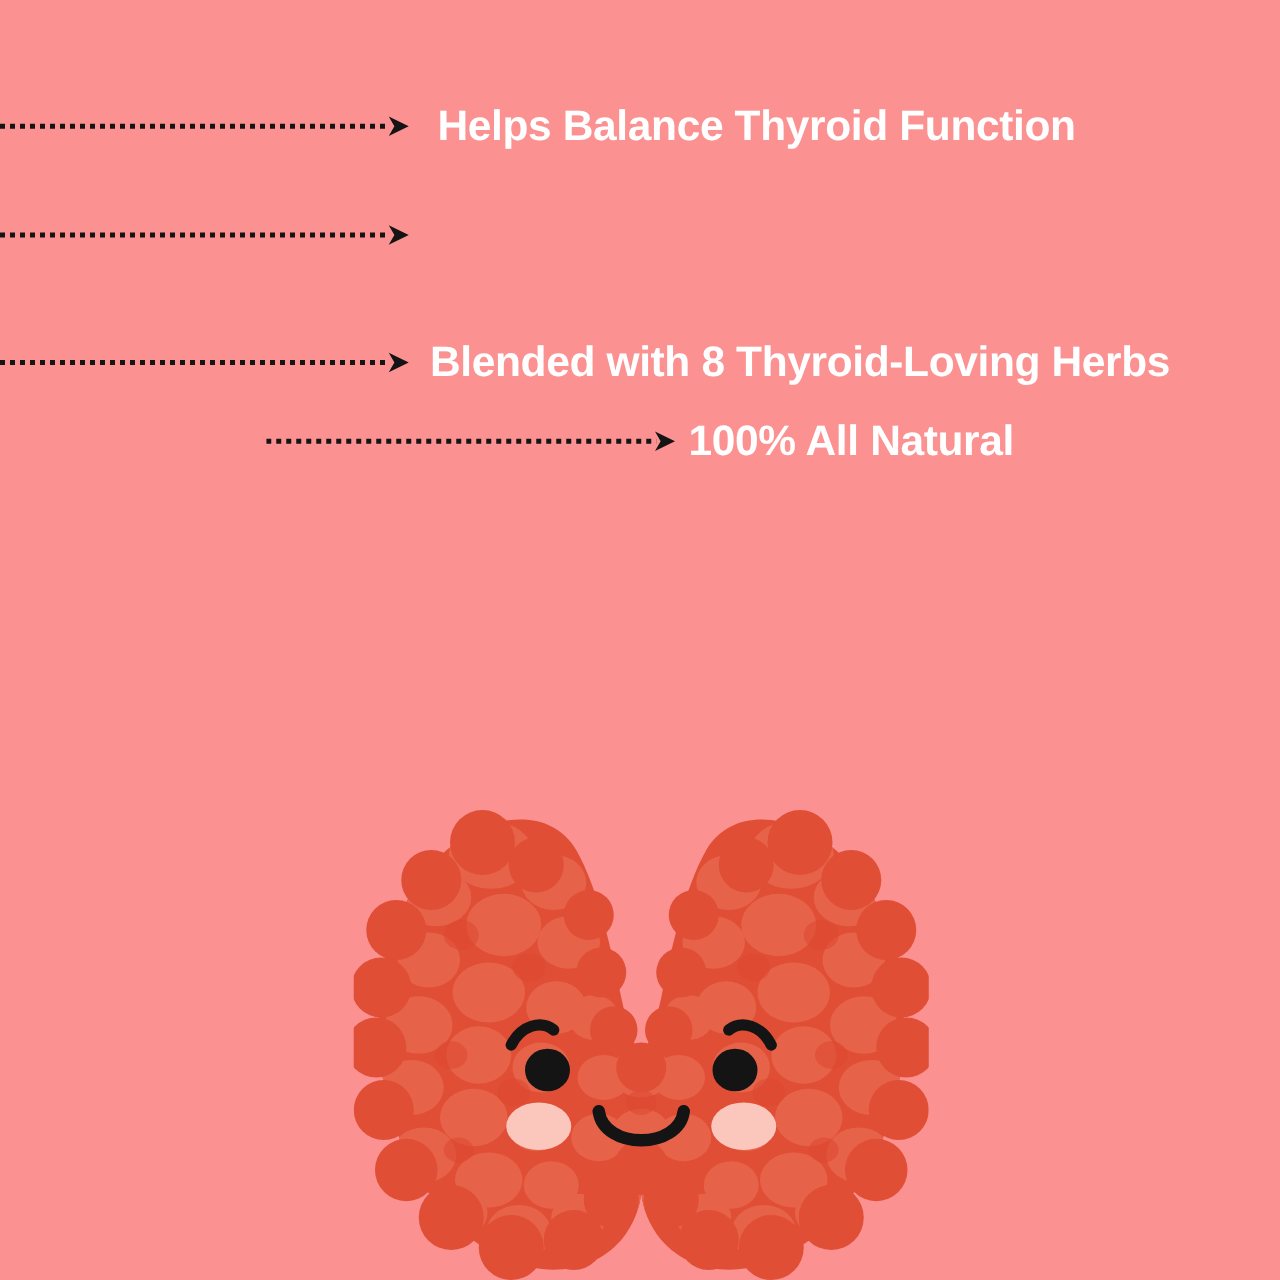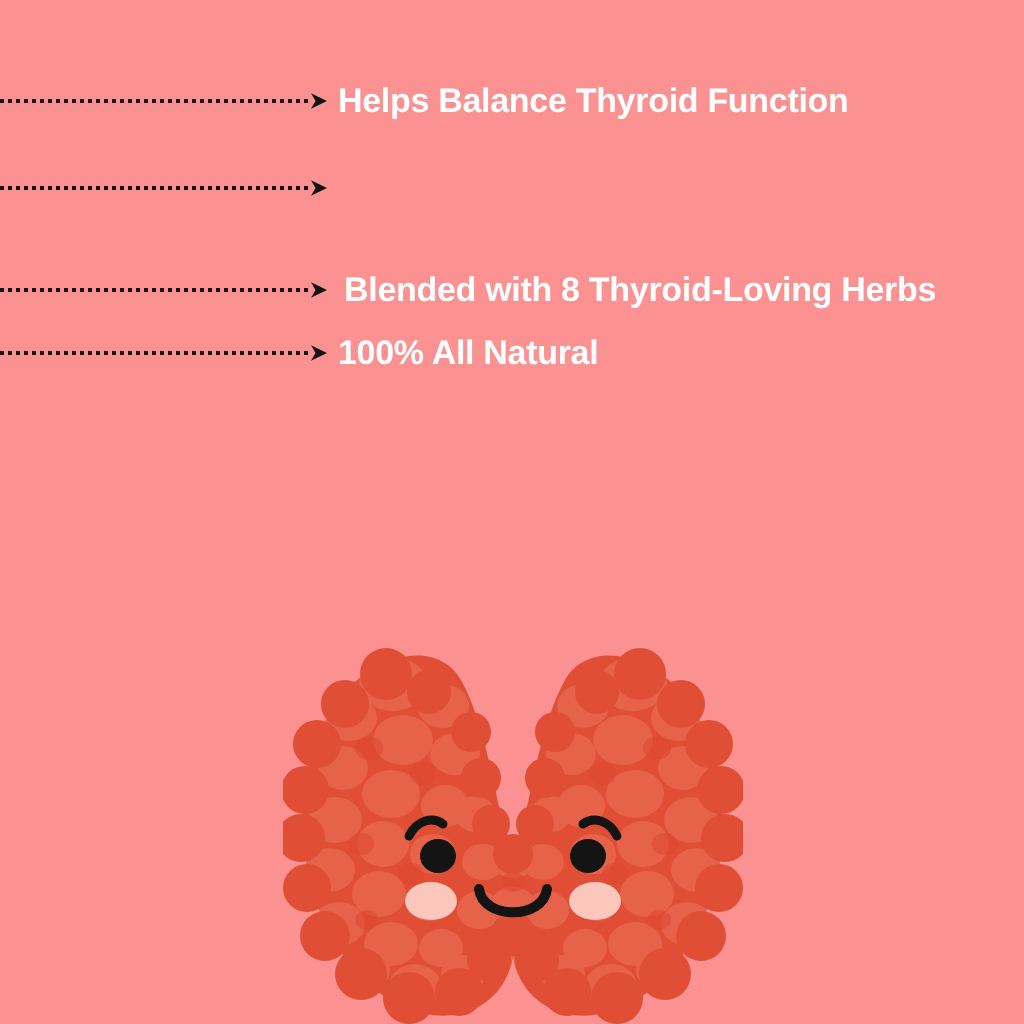--- a/index.html
+++ b/index.html
@@ -25,24 +25,24 @@
 
   .benefit-row {
     position:absolute;
     left:0;
     display:flex;
     align-items:center;
     height:56px;
     width:1024px;
   }
 
-  .benefit-row.r0 { top:73px; }
+  .benefit-row.r0 { top:73px;gap:12px; }
   .benefit-row.r1 { top:160px; }
   .benefit-row.r2 { top:262px; }
-  .benefit-row.r3 { top:325px; }
+  .benefit-row.r3 { top:325px;justify-content:center; }
 
   
   .connector {
     position:relative;
     width:332px;
     height:28px;
     flex:0 0 332px;
   }
   .connector .dots {
     position:absolute;

